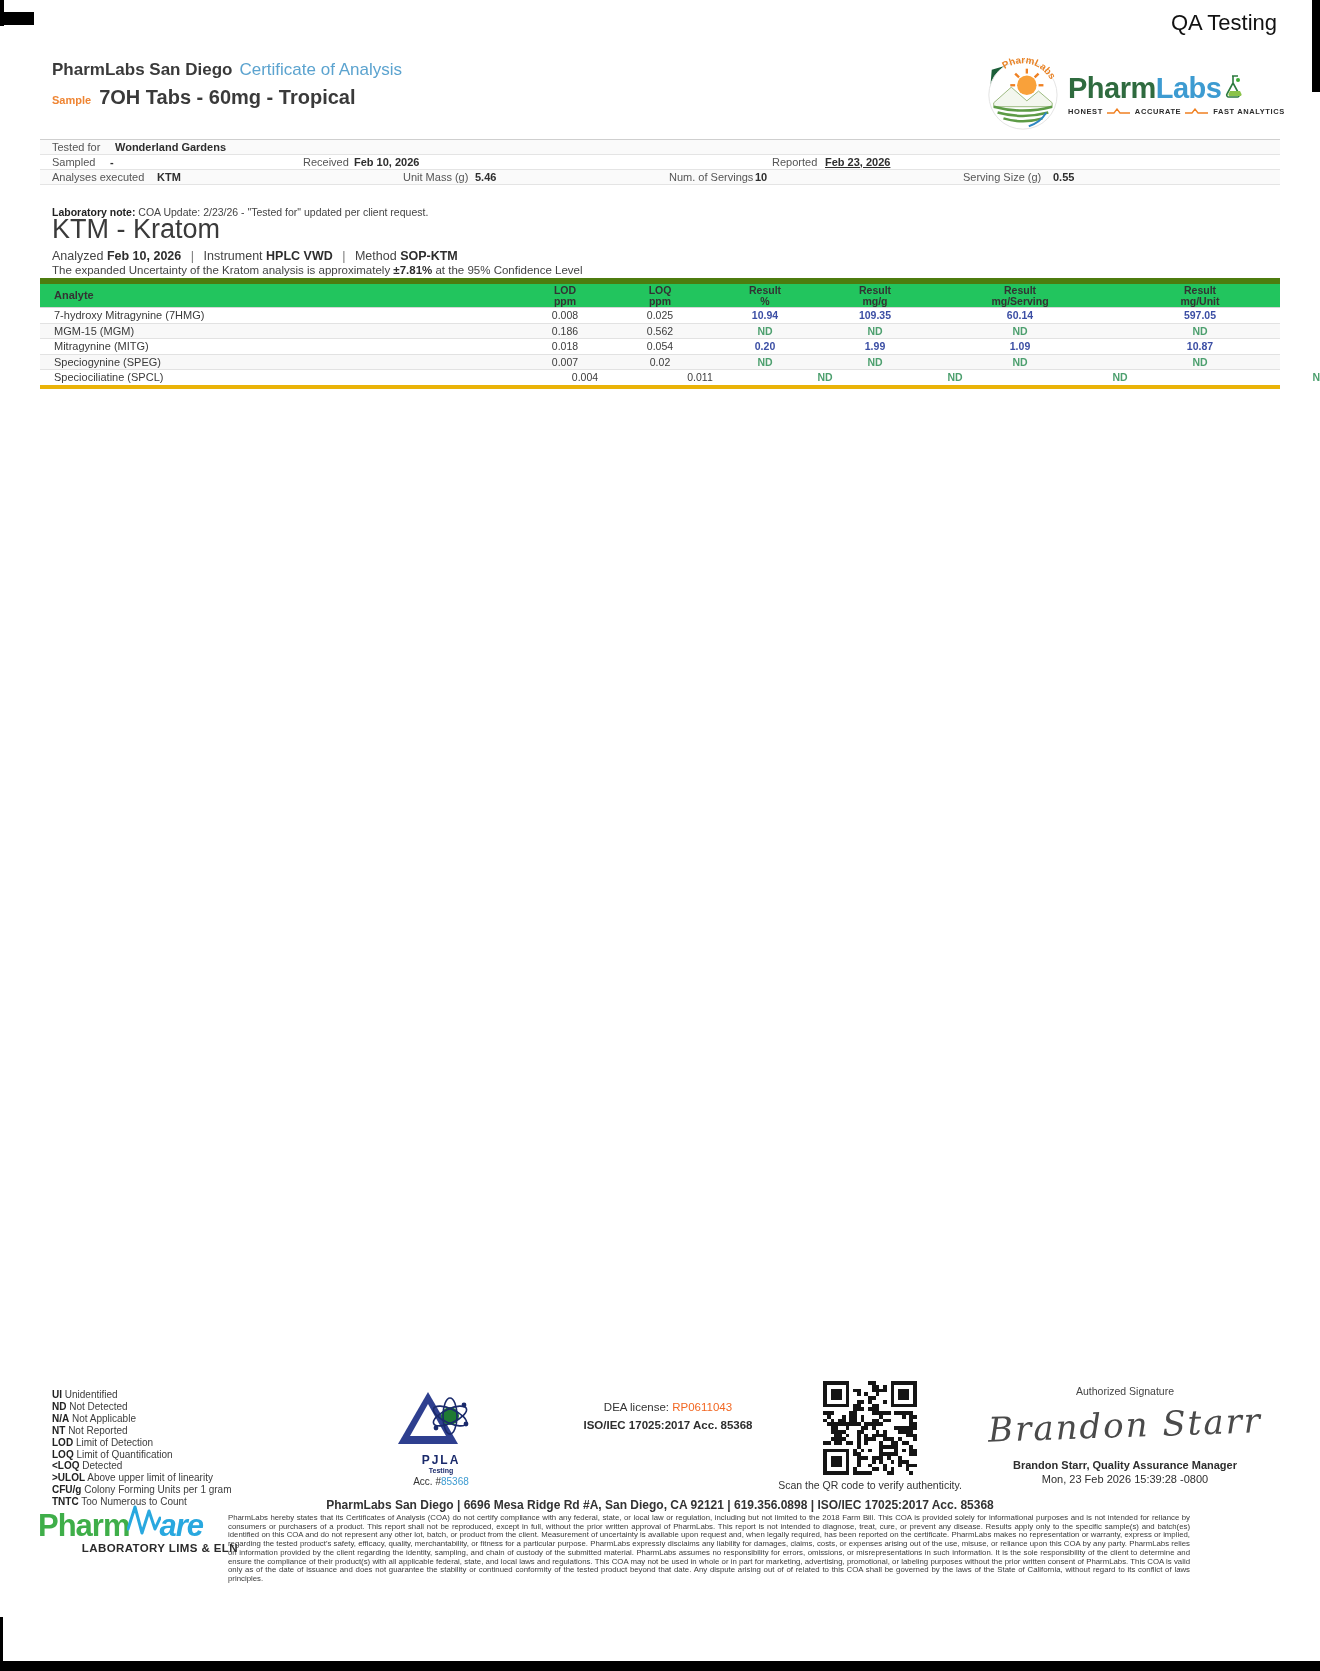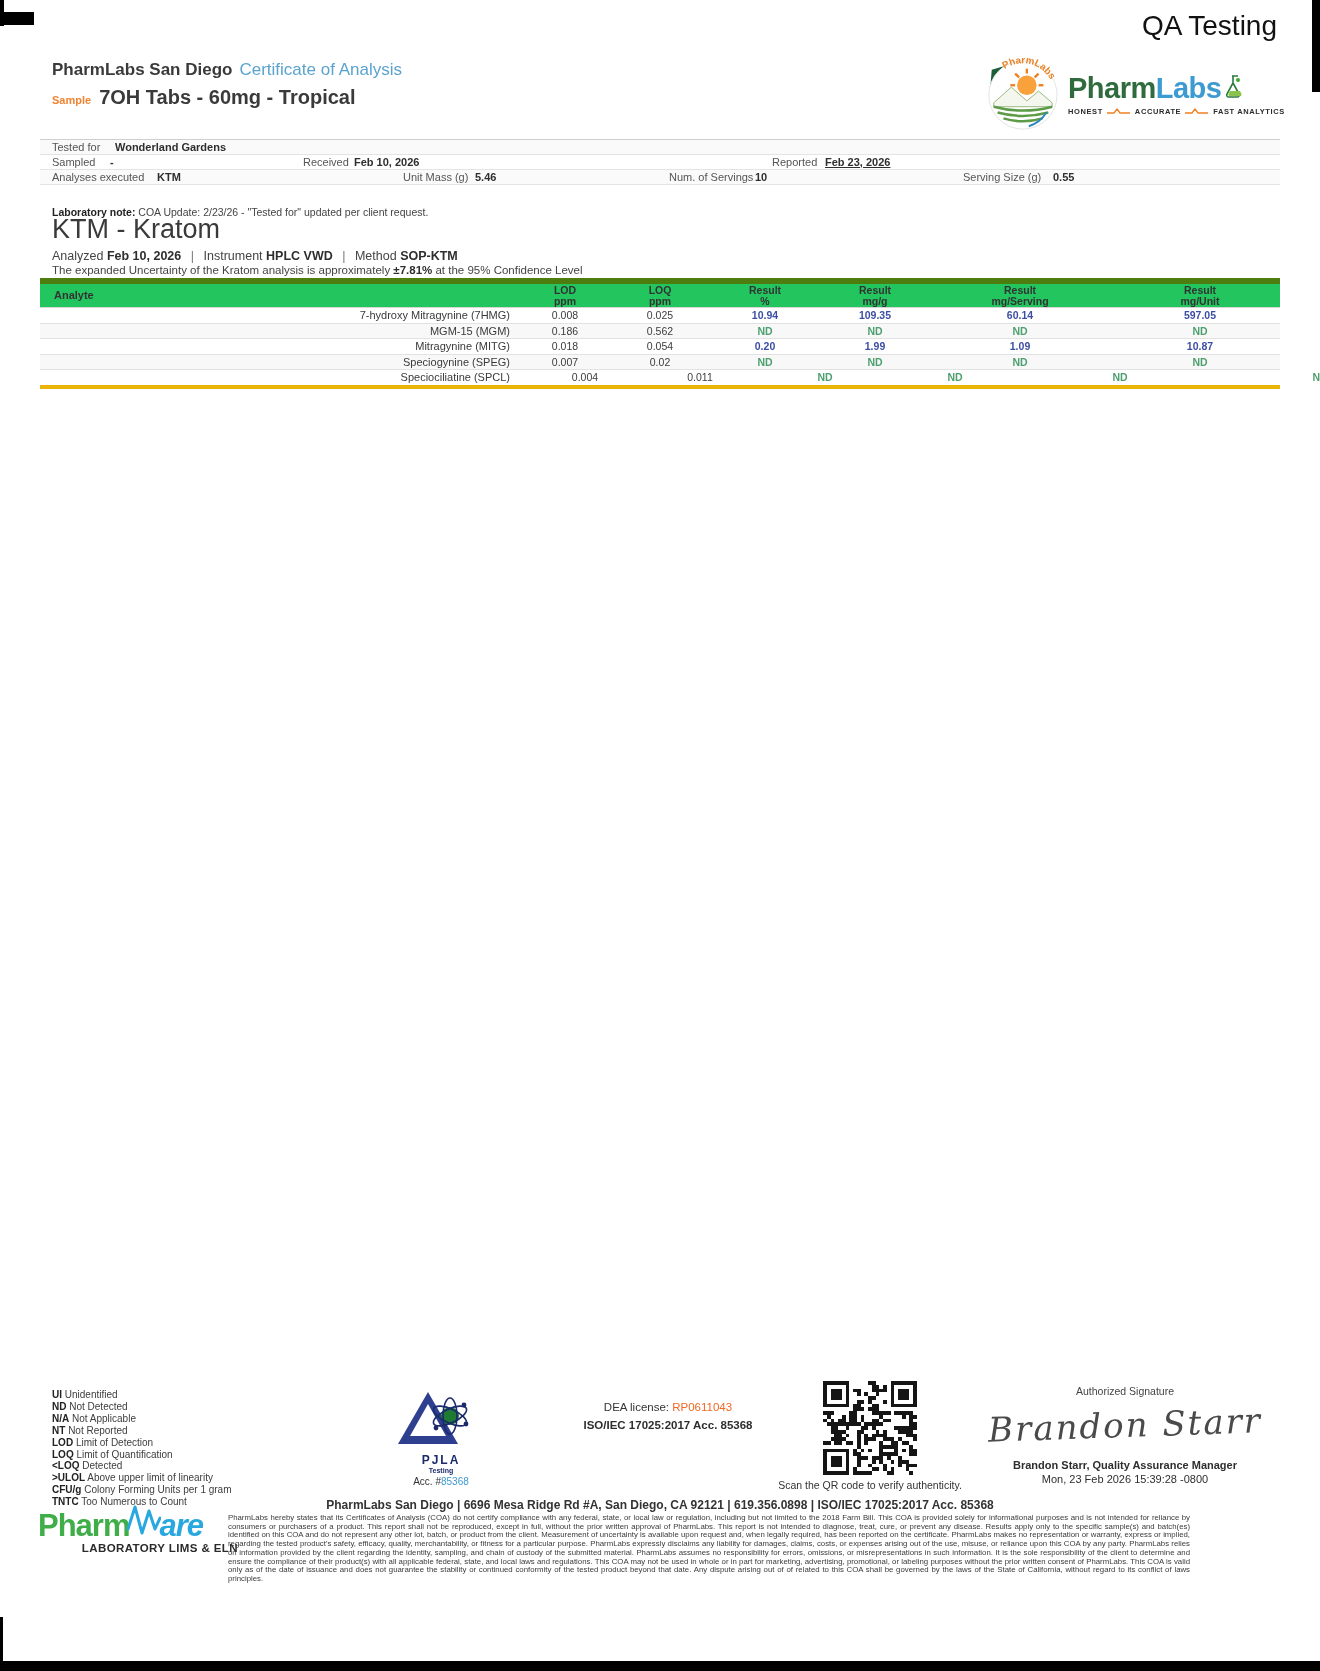--- a/index.html
+++ b/index.html
@@ -3,21 +3,21 @@
 <meta charset="utf-8">
 <style>
   html,body{margin:0;padding:0;background:#fff;}
   .page{position:relative;width:1320px;height:1671px;background:#fff;overflow:hidden;
         font-family:"Liberation Sans",sans-serif;color:#333;}
   .abs{position:absolute;}
   
   .art{position:absolute;background:#000;}
   
   .doc-title{left:33px;top:10px;font-size:30px;font-weight:700;color:#121212;letter-spacing:-.3px;}
-  .qa{right:43px;top:10px;font-size:28px;font-weight:500;color:#121212;}
+  .qa{right:43px;top:10px;font-size:22px;font-weight:500;color:#121212;}
   .subheader{left:52px;top:60px;font-size:17px;}
   .subheader .lab{font-weight:700;color:#3a3a3a;}
   .subheader .ctype{color:#5ba3cf;margin-left:7px;}
   .sampleline{left:52px;top:86px;display:flex;align-items:baseline;}
   .sampleline .slabel{color:#ef8533;font-size:11px;font-weight:700;}
   .sampleline .sname{font-size:20px;font-weight:700;color:#3a3a3a;margin-left:8px;}
   
   .logo{left:982px;top:56px;display:flex;}
   .brandwrap{margin-left:8px;padding-top:16px;}
   .brandline{display:flex;align-items:baseline;}
@@ -42,21 +42,21 @@
   
   .ktable{left:40px;top:278px;width:1240px;}
   .krow{display:grid;grid-template-columns:470px 110px 80px 130px 90px 200px 160px;align-items:center;}
   .khead{height:23px;background:#22c55e;border-top:6px solid #4d7c0f;border-bottom:1px solid #d6d6d6;}
   .khead .hc{text-align:center;font-size:10.5px;font-weight:700;color:#333;line-height:10.5px;}
   .khead .ha{text-align:left;padding-left:14px;font-size:11px;}
   .kdata{height:14.5px;border-bottom:1px solid #e2e2e2;font-size:10.5px;}
   .kdata:nth-child(odd){background:#f8f8f8;}
   .kdata:last-child{border-bottom:4px solid #eab308;gap:20px;}
   .c{text-align:center;color:#3c3c3c;}
-  .c.a{text-align:right;padding-left:14px;font-size:11px;color:#3a3a3a;}
+  .c.a{text-align:left;padding-left:14px;font-size:11px;color:#3a3a3a;}
   .res{color:#3b4ea4;font-weight:700;}
   .res.nd{color:#4c9f6e;}
   
   .legend{left:52px;top:1389px;font-size:10px;line-height:11.9px;color:#3d3d3d;}
   .legend b{color:#222;}
   
   .pjla{left:383px;top:1390px;width:116px;text-align:center;}
   .pjla-name{font-size:12px;font-weight:700;color:#1a2a6b;letter-spacing:2px;margin-top:1px;}
   .pjla-sub{font-size:7px;font-weight:700;color:#1a2a6b;}
   .pjla-acc{font-size:10px;color:#333;margin-top:2px;}

